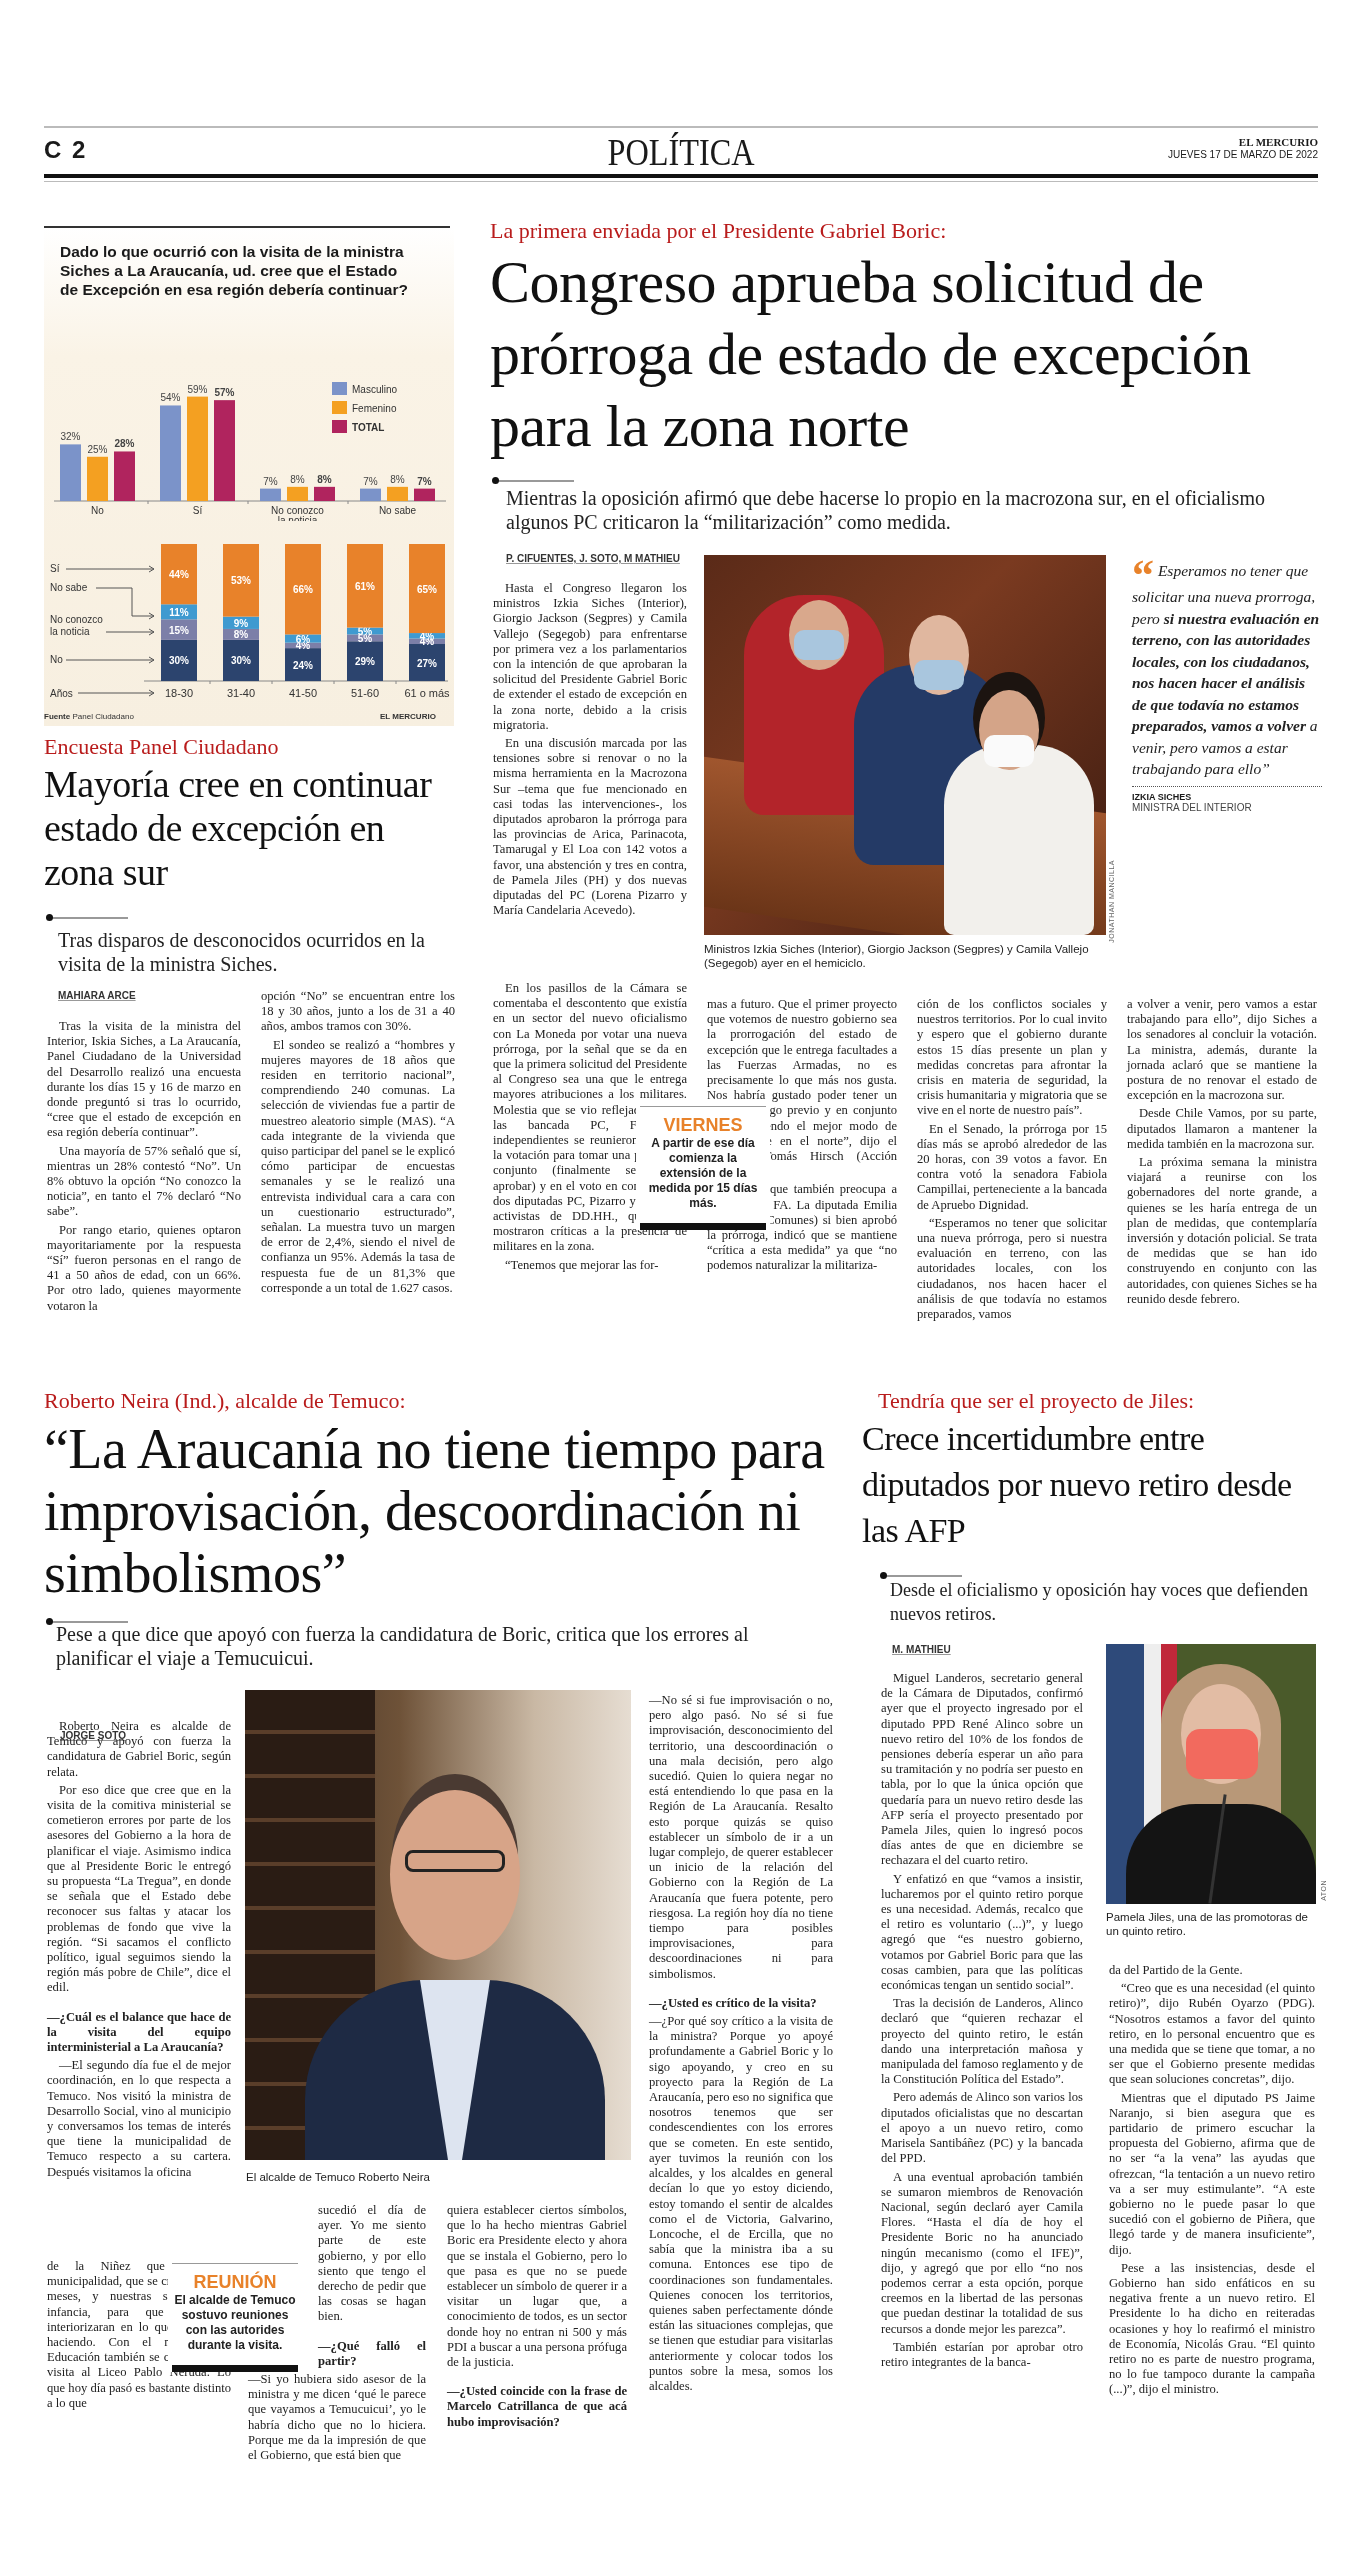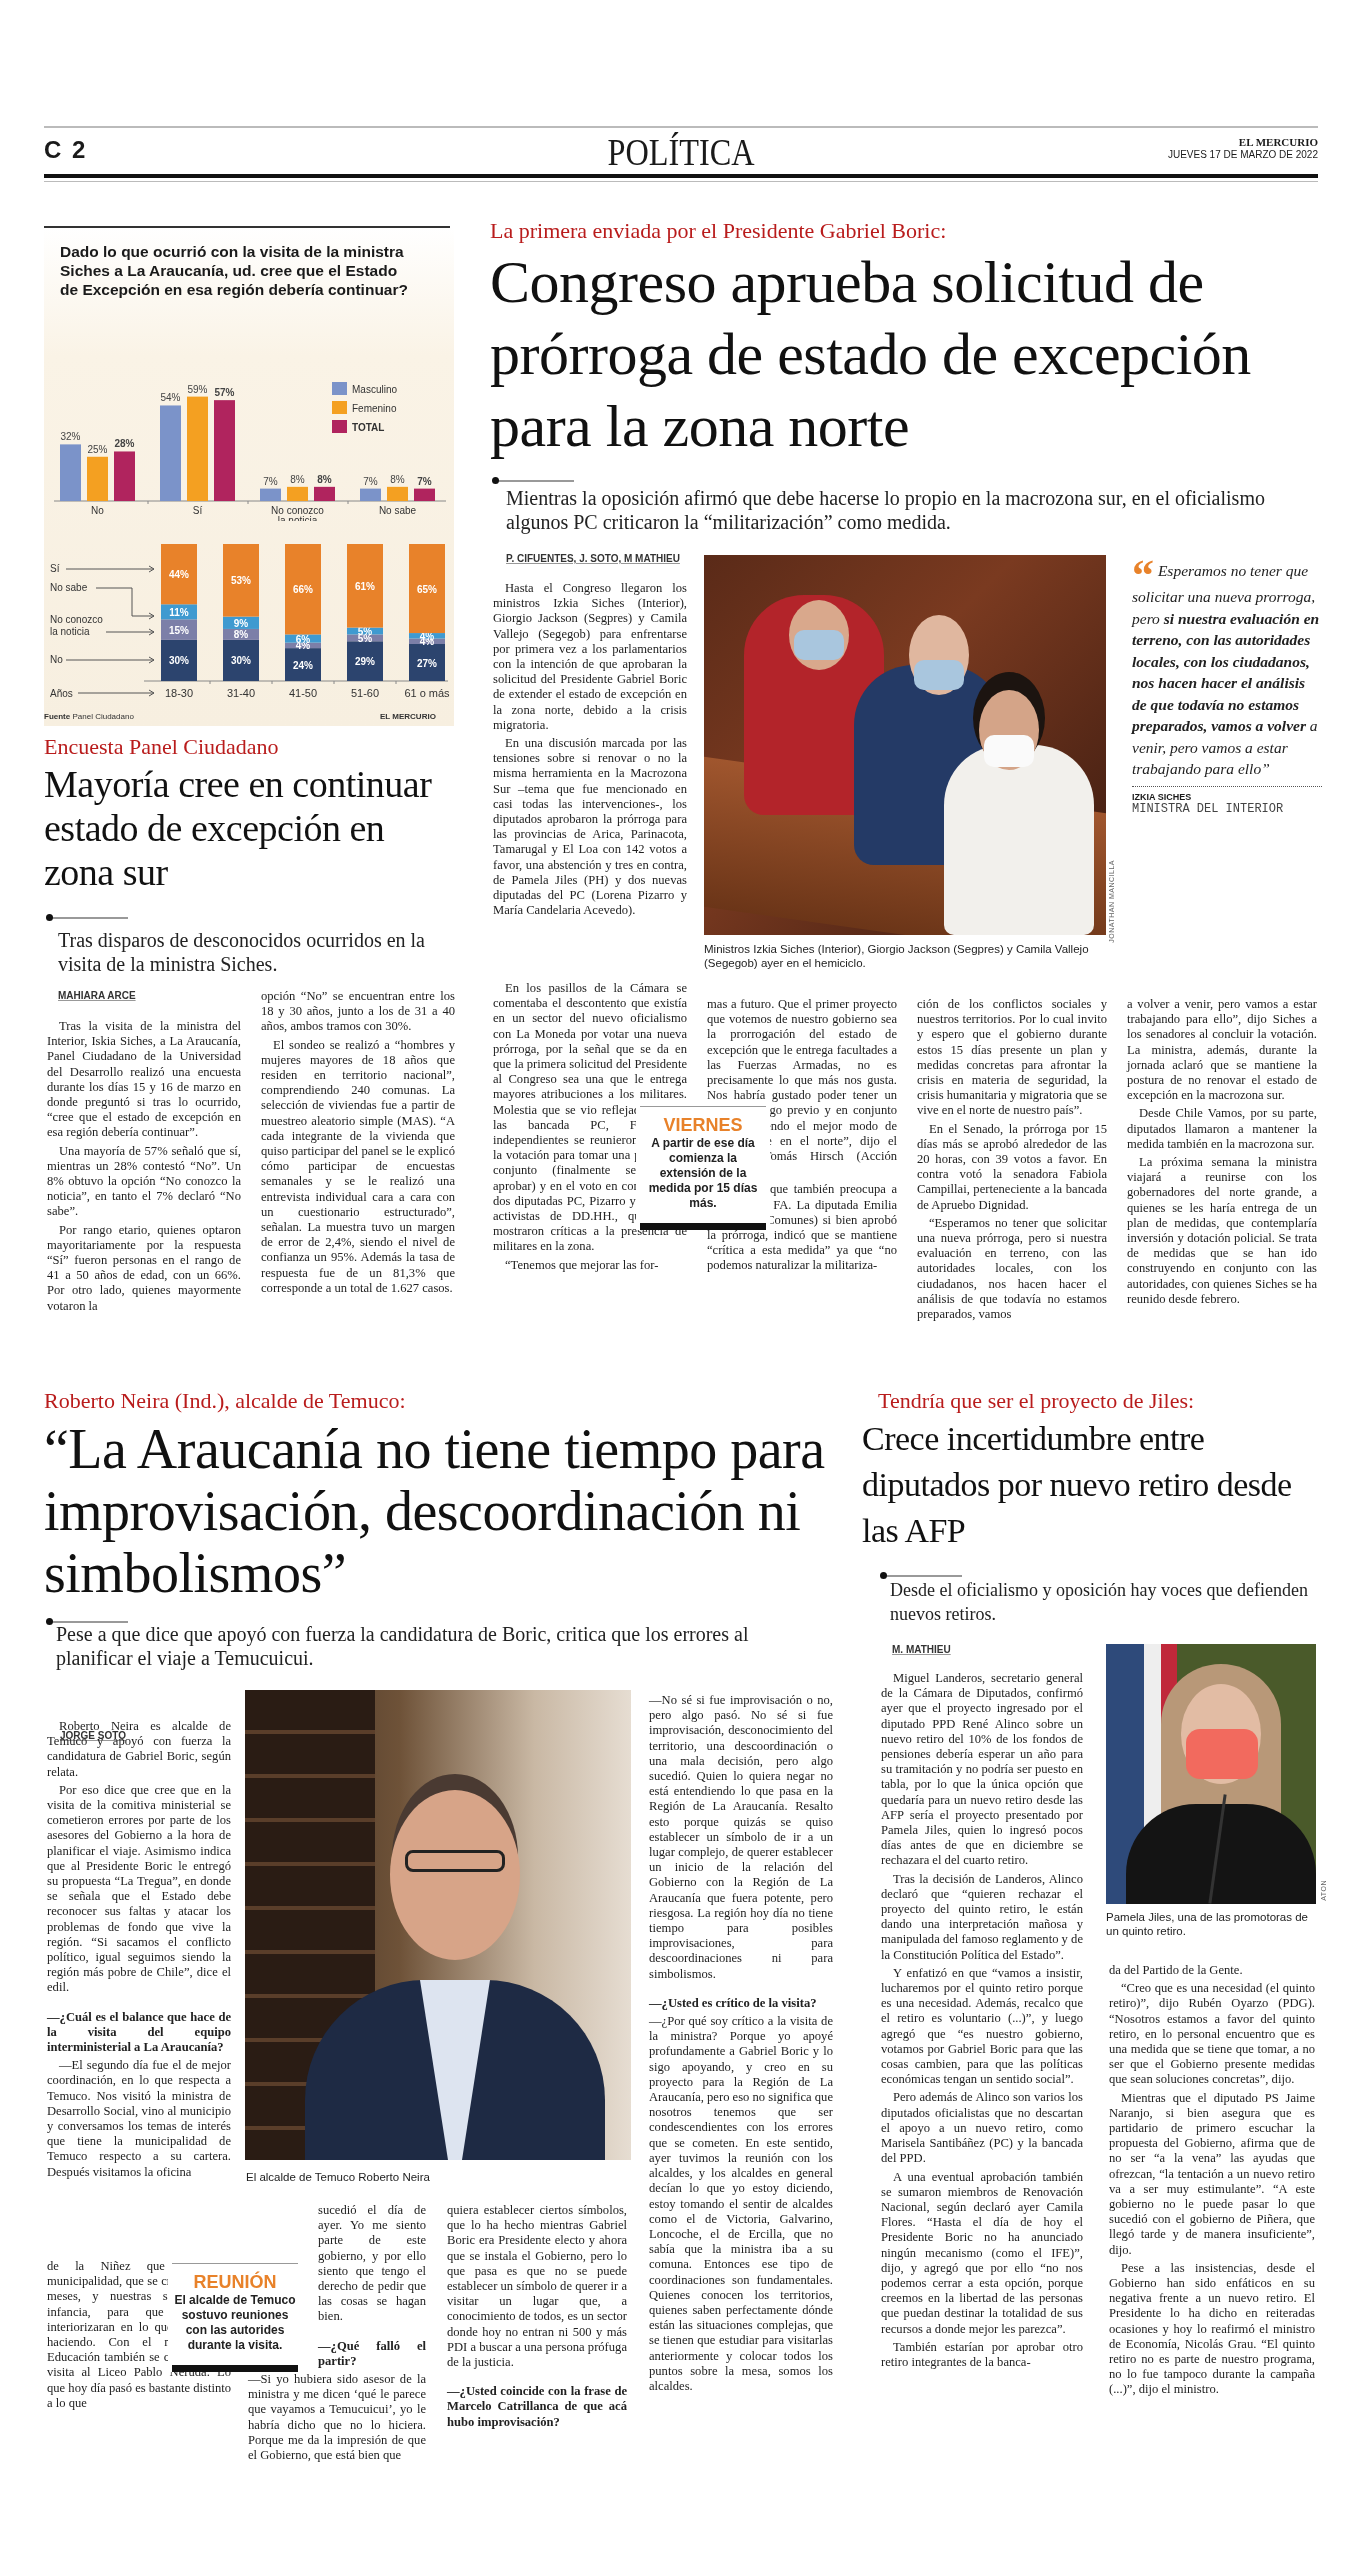--- a/index.html
+++ b/index.html
@@ -195,21 +195,21 @@
 <div class="abs photo-credit" style="left:1108px;top:860px;">JONATHAN MANCILLA</div>
 <div class="abs caption" style="left:704px;top:942px;width:410px;">Ministros Izkia Siches (Interior), Giorgio Jackson (Segpres) y Camila Vallejo (Segegob) ayer en el hemiciclo.</div>
 
 <div class="abs" style="left:1132px;top:560px;width:190px;">
   <div class="serif" style="font-size:15.5px;line-height:21.5px;font-style:italic;color:#222;">
     <span style="color:#e8822a;font-size:44px;font-weight:bold;font-style:normal;line-height:20px;vertical-align:-14px;">“</span>
     <span>Esperamos no tener que solicitar una nueva prorroga, pero </span><b>si nuestra evaluación en terreno, con las autoridades locales, con los ciudadanos, nos hacen hacer el análisis de que todavía no estamos preparados, vamos a volver</b><span> a venir, pero vamos a estar trabajando para ello”</span>
   </div>
   <div style="border-top:1px dotted #555;margin-top:6px;"></div>
   <div class="sans" style="font-size:9px;font-weight:bold;margin-top:5px;">IZKIA SICHES</div>
-  <div class="sans" style="font-size:12px;color:#444;font-family:Liberation Mono, monospace;">MINISTRA DEL INTERIOR</div>
+  <div class="sans" style="font-size:10px;color:#444;">MINISTRA DEL INTERIOR</div>
 </div>
 
 <div class="abs body-text" style="left:490px;top:978px;width:200px;">
   <p style="padding-right:0;">En los pasillos de la Cámara se comentaba el descontento que existía en un sector del nuevo oficialismo con La Moneda por votar una nueva prórroga, por la señal que se da en que la primera solicitud del Presidente al Congreso sea una que le entrega mayores atribuciones a los militares. Molestia que se vio reflejada cuando las bancada PC, FRVS e independientes se reunieron previo a la votación para tomar una postura en conjunto (finalmente se definió aprobar) y en el voto en contra de las dos diputadas PC, Pizarro y Acevedo, activistas de DD.HH., quienes se mostraron críticas a la presencia de militares en la zona.</p>
   <p>“Tenemos que mejorar las for-</p>
 </div>
 <div class="abs body-text" style="left:704px;top:994px;width:196px;">
   <p style="text-indent:0">mas a futuro. Que el primer proyecto que votemos de nuestro gobierno sea la prorrogación del estado de excepción que le entrega facultades a las Fuerzas Armadas, no es precisamente lo que más nos gusta. Nos habría gustado poder tener un mayor diálogo previo y en conjunto ir construyendo el mejor modo de hacer frente en el norte”, dijo el diputado Tomás Hirsch (Acción Humanista).</p>
   <p>Un tema que también preocupa a sectores del FA. La diputada Emilia Schneider (Comunes) si bien aprobó la prórroga, indicó que se mantiene “crítica a esta medida” ya que “no podemos naturalizar la militariza-</p>
 </div>
@@ -278,22 +278,22 @@
 </div>
 
 <div class="abs serif kicker" style="left:878px;top:1388px;">Tendría que ser el proyecto de Jiles:</div>
 <div class="abs serif headline" style="left:862px;top:1416px;width:440px;font-size:34px;line-height:46px;">Crece incertidumbre entre diputados por nuevo retiro desde las AFP</div>
 <div class="abs lede-line" style="left:882px;top:1569px;"></div>
 <div class="abs serif subhead" style="left:890px;top:1578px;width:440px;font-size:18px;">Desde el oficialismo y oposición hay voces que defienden nuevos retiros.</div>
 <div class="abs byline" style="left:892px;top:1644px;">M. MATHIEU</div>
 
 <div class="abs body-text" style="left:878px;top:1668px;width:208px;">
   <p>Miguel Landeros, secretario general de la Cámara de Diputados, confirmó ayer que el proyecto ingresado por el diputado PPD René Alinco sobre un nuevo retiro del 10% de los fondos de pensiones debería esperar un año para su tramitación y no podría ser puesto en tabla, por lo que la única opción que quedaría para un nuevo retiro desde las AFP sería el proyecto presentado por Pamela Jiles, quien lo ingresó pocos días antes de que en diciembre se rechazara el del cuarto retiro.</p>
+  <p>Y enfatizó en que “vamos a insistir, lucharemos por el quinto retiro porque es una necesidad. Además, recalco que el retiro es voluntario (...)”, y luego agregó que “es nuestro gobierno, votamos por Gabriel Boric para que las cosas cambien, para que las políticas económicas tengan un sentido social”.</p>
   <p>Tras la decisión de Landeros, Alinco declaró que “quieren rechazar el proyecto del quinto retiro, le están dando una interpretación mañosa y manipulada del famoso reglamento y de la Constitución Política del Estado”.</p>
-  <p>Y enfatizó en que “vamos a insistir, lucharemos por el quinto retiro porque es una necesidad. Además, recalco que el retiro es voluntario (...)”, y luego agregó que “es nuestro gobierno, votamos por Gabriel Boric para que las cosas cambien, para que las políticas económicas tengan un sentido social”.</p>
   <p>Pero además de Alinco son varios los diputados oficialistas que no descartan el apoyo a un nuevo retiro, como Marisela Santibáñez (PC) y la bancada del PPD.</p>
   <p>A una eventual aprobación también se sumaron miembros de Renovación Nacional, según declaró ayer Camila Flores. “Hasta el día de hoy el Presidente Boric no ha anunciado ningún mecanismo (como el IFE)”, dijo, y agregó que por ello “no nos podemos cerrar a esta opción, porque creemos en la libertad de las personas que puedan destinar la totalidad de sus recursos a donde mejor les parezca”.</p>
   <p>También estarían por aprobar otro retiro integrantes de la banca-</p>
 </div>
 
 <div class="abs" style="left:1106px;top:1644px;width:210px;height:260px;background:linear-gradient(90deg,#2e4a7a 0 18%,#eee 18% 26%,#c0283a 26% 34%,#4a5a2a 34% 100%);overflow:hidden;">
   <div style="position:absolute;left:55px;top:20px;width:120px;height:170px;border-radius:60px 60px 20px 20px;background:#b89878;"></div>
   <div style="position:absolute;left:75px;top:40px;width:80px;height:100px;border-radius:50%;background:#e2bca4;"></div>
   <div style="position:absolute;left:80px;top:85px;width:72px;height:50px;border-radius:14px;background:#f26a5e;"></div>
   <div style="position:absolute;left:20px;top:160px;width:190px;height:120px;border-radius:70px 70px 0 0;background:#141414;"></div>

